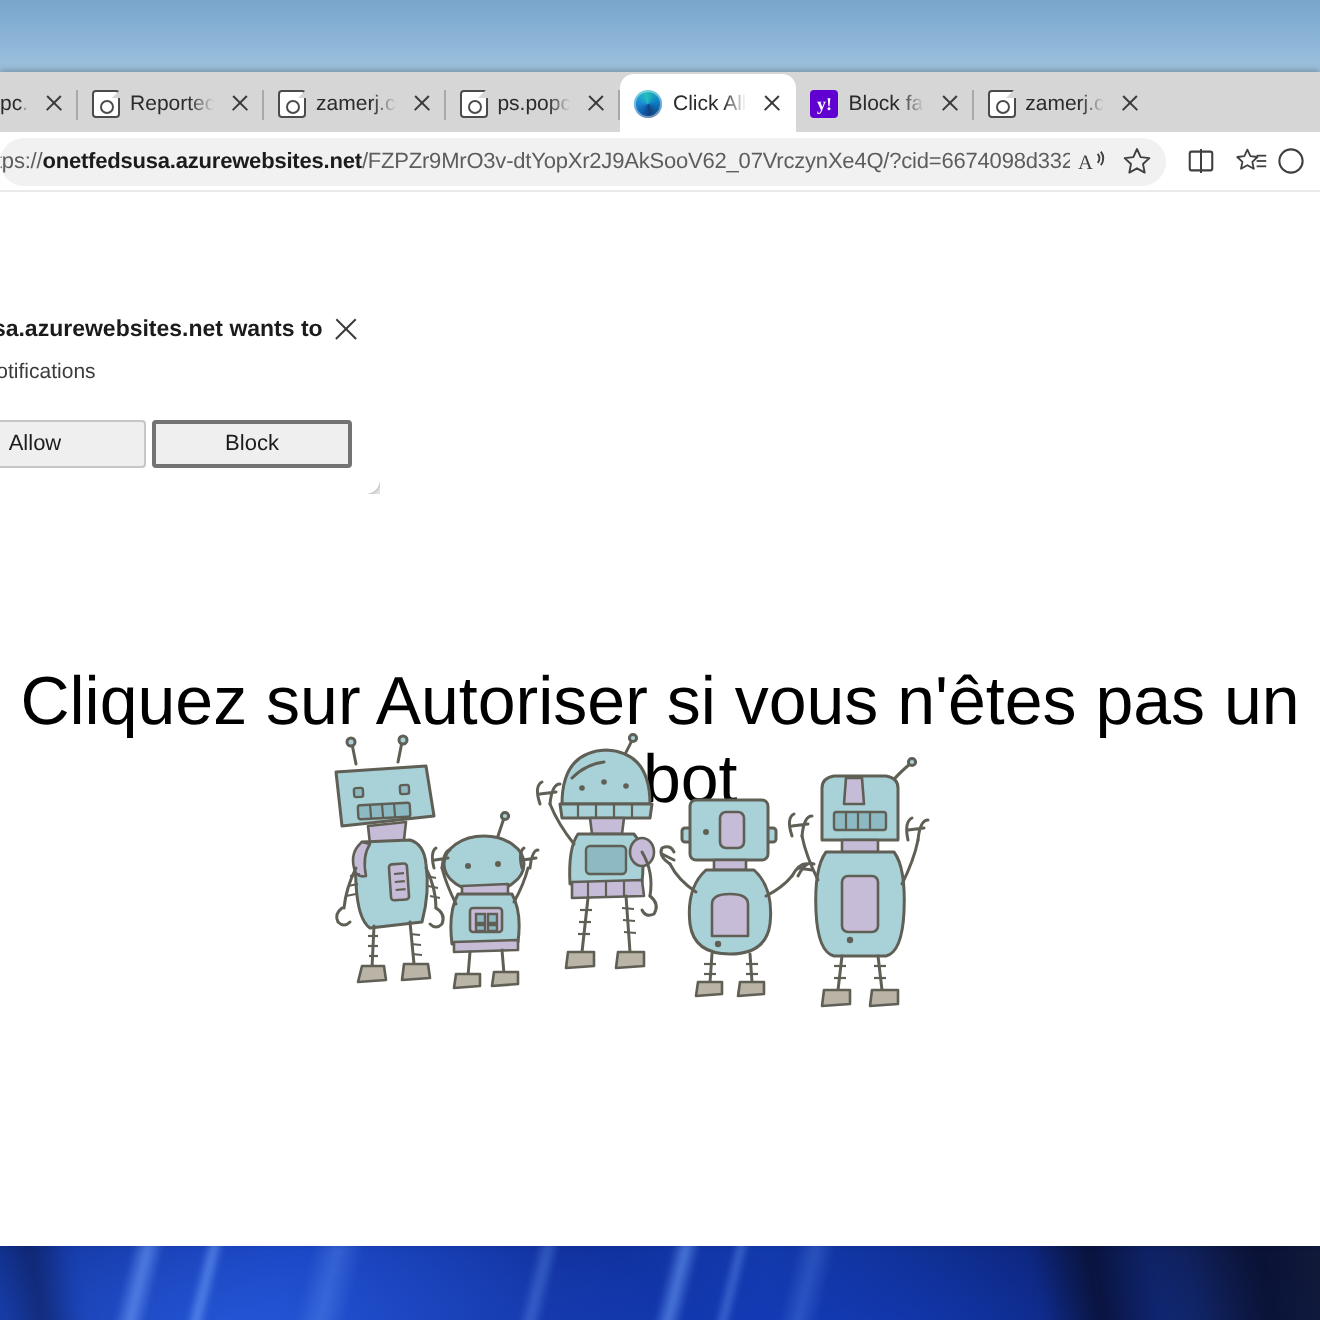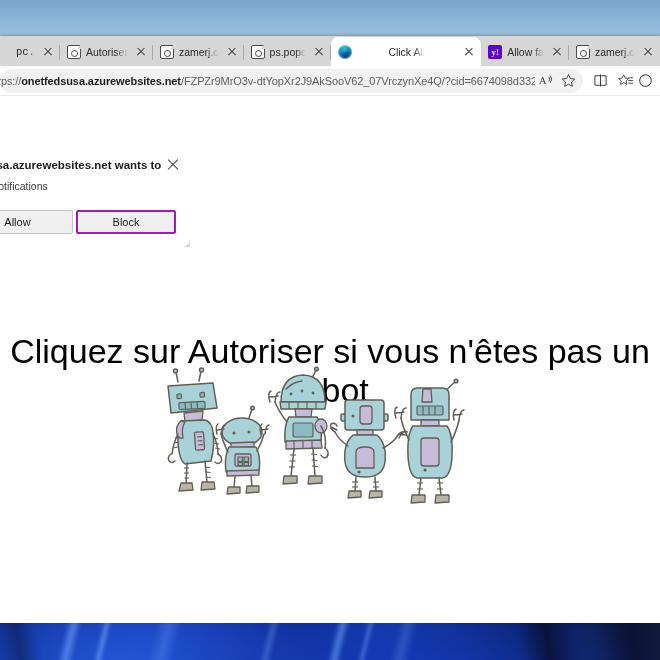--- a/index.html
+++ b/index.html
@@ -64,21 +64,20 @@
     flex: 0 0 auto;
   }
   .tab .tab-sep {
     position: absolute; right: 0; top: 7px;
     width: 1px; height: 15px; background: #a9a9a9;
   }
   .tab.active {
     background: #ffffff;
     border-radius: 7px 7px 0 0;
     height: 29px;
-    gap: 31px;
   }
   .favicon {
     width: 14px; height: 14px; margin-right: 5px;
     flex: 0 0 14px;
     display: inline-block; position: relative;
   }
   .fav-generic {
     border: 1.6px solid #4b4b4b;
     border-radius: 2px;
     background: #fff;
@@ -231,21 +230,21 @@
     border: 1px solid #c6c6c6;
     border-radius: 2px;
     font-size: 11px;
     color: #1b1b1b;
     display: flex; align-items: center; justify-content: center;
     font-family: "Liberation Sans", sans-serif;
   }
   #allow-button { left: 0px; width: 111px; }
   #block-button {
     left: 114px; width: 100px;
-    border: 2px solid #a21caf;
+    border: 2px solid #737373;
   }
 </style>
 </head>
 <body>
 
 <div id="desktop-top"></div>
 
 <div id="desktop-bottom">
   <div class="bloom-streak" style="left:60px; width:16px;"></div>
   <div class="bloom-streak" style="left:96px; width:10px;"></div>
@@ -256,29 +255,29 @@
   <div class="bloom-streak" style="left:262px; width:12px; opacity:.6;"></div>
   <div class="bloom-dark" style="left:520px; width:60px;"></div>
   <div class="bloom-dark" style="left:600px; width:70px; opacity:.9;"></div>
   <div class="bloom-dark" style="left:0px; width:40px; opacity:.5;"></div>
 </div>
 
 <div id="browser-window">
 
   <div id="tab-strip">
 
-    <div class="tab" style="padding-left:16px;font-family:Liberation Mono, monospace;">
+    <div class="tab" style="padding-left:0;">
       <span class="tab-title">pc.</span>
       <span class="tab-close"></span>
       <span class="tab-sep"></span>
     </div>
 
     <div class="tab">
       <span class="favicon fav-generic"></span>
-      <span class="tab-title">Autoriser</span>
+      <span class="tab-title">Reportec</span>
       <span class="tab-close"></span>
       <span class="tab-sep"></span>
     </div>
 
     <div class="tab">
       <span class="favicon fav-generic"></span>
       <span class="tab-title">zamerj.c</span>
       <span class="tab-close"></span>
       <span class="tab-sep"></span>
     </div>
@@ -291,21 +290,21 @@
     </div>
 
     <div class="tab active">
       <span class="favicon fav-edge"></span>
       <span class="tab-title">Click All</span>
       <span class="tab-close"></span>
     </div>
 
     <div class="tab">
       <span class="favicon fav-yahoo">y!</span>
-      <span class="tab-title">Allow fa</span>
+      <span class="tab-title">Block fa</span>
       <span class="tab-close"></span>
       <span class="tab-sep"></span>
     </div>
 
 
     <div class="tab">
       <span class="favicon fav-generic"></span>
       <span class="tab-title">zamerj.c</span>
       <span class="tab-close"></span>
 

